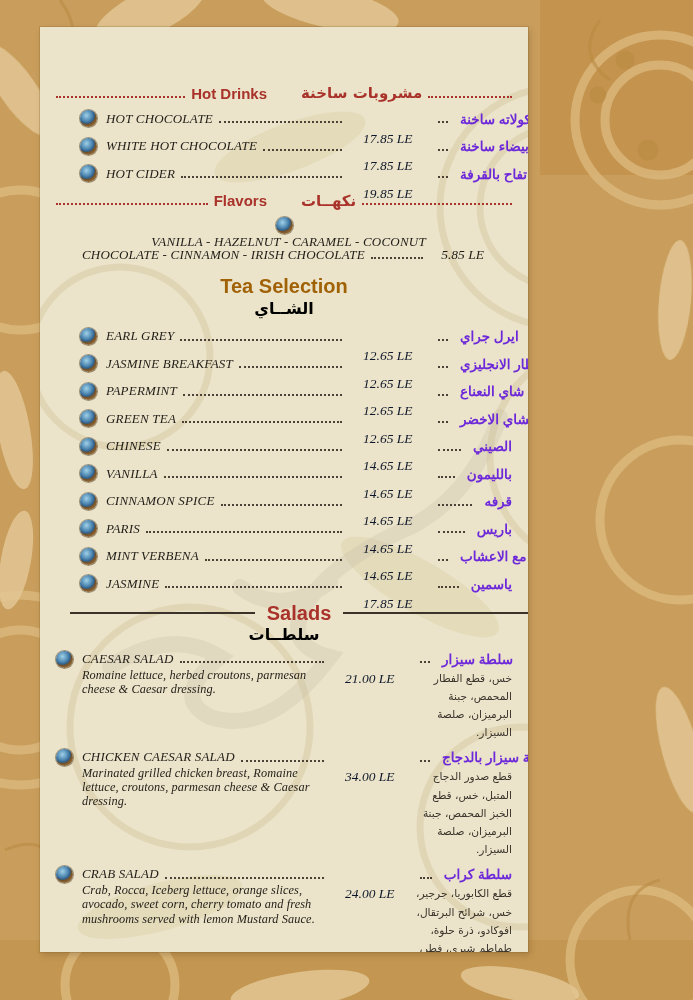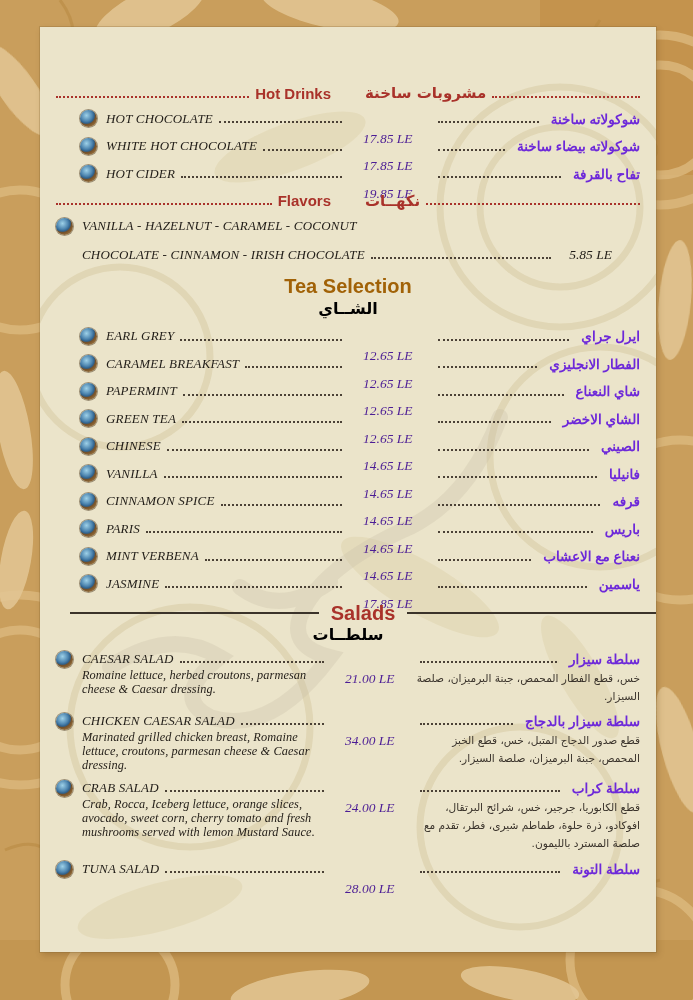--- a/index.html
+++ b/index.html
@@ -1,20 +1,20 @@
 <!DOCTYPE html>
 <html><head>
 <meta charset="utf-8">
 <style>
   html,body{margin:0;padding:0;background:#8a6a3d;}
   .page{position:relative;width:693px;height:1000px;background:#c99e5c;overflow:hidden;
         font-family:"Liberation Sans",sans-serif;
         box-shadow:inset -5px 0 8px -3px rgba(40,20,5,.55), inset 0 4px 6px -3px rgba(40,20,5,.45);}
   svg.bg{position:absolute;left:0;top:0;z-index:0;}
-  .panel{position:absolute;left:40px;top:27px;width:616px;height:925px;background:#ebe4ca;
+  .panel{position:absolute;left:40px;top:27px;width:488px;height:925px;background:#ebe4ca;
          box-shadow:0 0 0 1px rgba(125,95,45,.25), 2px 3px 6px rgba(90,60,20,.25);z-index:1;overflow:hidden;}
   svg.panelbg{position:absolute;left:0;top:0;opacity:.55;}
   .content{position:relative;z-index:2;box-sizing:border-box;height:100%;padding:57px 16px 0;overflow:hidden;}
 
   
   .secrow{display:flex;align-items:center;height:18px;margin-bottom:7px;}
   .half{flex:1;display:flex;align-items:center;min-width:0;}
   .half.gapL{margin-right:34px;}
   .red{color:#a9322a;font-weight:bold;font-size:15px;white-space:nowrap;}
   .ar{font-family:"DejaVu Sans",sans-serif;direction:rtl;unicode-bidi:plaintext;}
@@ -24,26 +24,26 @@
 
   .itemrow{display:flex;align-items:center;height:19.5px;margin-bottom:8px;}
   .left{flex:0 0 352px;display:flex;align-items:center;min-width:0;padding-left:24px;}
   .right{flex:1;display:flex;align-items:center;min-width:0;}
   .bullet{width:17px;height:17px;border-radius:50%;flex:none;
           background:radial-gradient(circle at 38% 32%, #9ed1e8 0%, #4e86b0 36%, #2f618c 50%, #74512a 58%, #916a38 74%, #51351a 96%);
           box-shadow:0 0 0 1px rgba(60,40,15,.45);}
   .en{font-family:"Liberation Serif",serif;font-style:italic;font-size:13px;color:#211d18;
       margin-left:9px;white-space:nowrap;letter-spacing:.2px;}
   .price{flex:0 0 86px;font-family:"Liberation Serif",serif;font-style:italic;font-size:13.5px;
-         color:#4c1d95;padding-left:17px;box-sizing:border-box;white-space:nowrap;margin-top:40px;}
+         color:#0f172a;padding-left:17px;box-sizing:border-box;white-space:nowrap;margin-top:40px;}
   .arname{font-family:Liberation Sans, sans-serif;font-size:13.5px;font-weight:bold;color:#6d28d9;
           margin-left:8px;white-space:nowrap;direction:rtl;}
 
   
-  .flavline1{display:flex;align-items:center;height:19.5px;margin:2px 0 9px;}
+  .flavline1{display:flex;align-items:center;height:19.5px;margin:2px 0 9px;flex-direction:column;}
   .flavline2{display:flex;align-items:center;height:19.5px;margin:0 28px 6px 26px;}
   .flavprice{font-family:"Liberation Serif",serif;font-style:italic;font-size:13.5px;color:#211d18;
              margin-left:14px;white-space:nowrap;}
 
   
   .teatitle{text-align:center;color:#a16207;font-size:20px;font-weight:bold;margin:10px 0 1px;}
   .artitle{text-align:center;font-family:"DejaVu Sans",sans-serif;font-size:16px;font-weight:bold;color:#000000;margin:0 0 9px;}
 
   
   .saladshdr{display:flex;align-items:center;margin:0 -16px 0;padding-left:30px;}
@@ -206,21 +206,21 @@
           <span class="price">12.65 LE</span>
         </div>
         <div class="right">
           <span class="dots"></span>
           <span class="arname">ايرل جراي</span>
         </div>
       </div>
       <div class="itemrow">
         <div class="left">
           <span class="bullet"></span>
-          <span class="en">CARAMEL BREAKFAST</span>
+          <span class="en">JASMINE BREAKFAST</span>
           <span class="dots"></span>
           <span class="price">12.65 LE</span>
         </div>
         <div class="right">
           <span class="dots"></span>
           <span class="arname">الفطار الانجليزي</span>
         </div>
       </div>
       <div class="itemrow">
         <div class="left">
@@ -260,21 +260,21 @@
       </div>
       <div class="itemrow">
         <div class="left">
           <span class="bullet"></span>
           <span class="en">VANILLA</span>
           <span class="dots"></span>
           <span class="price">14.65 LE</span>
         </div>
         <div class="right">
           <span class="dots"></span>
-          <span class="arname">فانيليا</span>
+          <span class="arname">بالليمون</span>
         </div>
       </div>
       <div class="itemrow">
         <div class="left">
           <span class="bullet"></span>
           <span class="en">CINNAMON SPICE</span>
           <span class="dots"></span>
           <span class="price">14.65 LE</span>
         </div>
         <div class="right">

